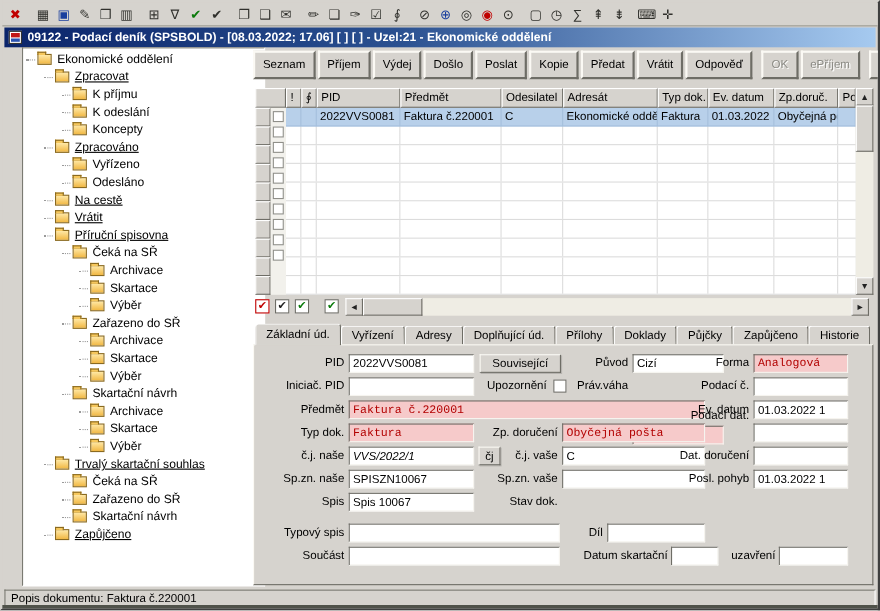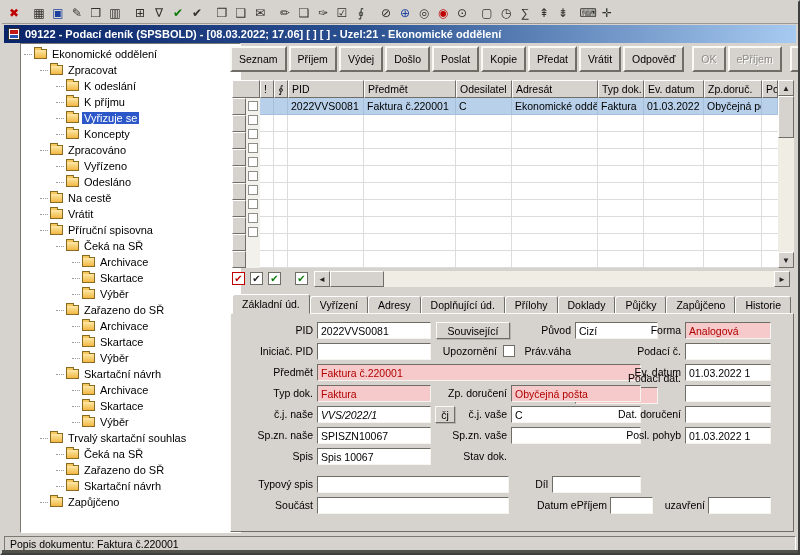--- a/index.html
+++ b/index.html
@@ -28,21 +28,21 @@
   
   .navstrip { position:absolute; left:2px; top:41px; width:15px; bottom:24px; background:#d6d3ce;
               border-right:1px solid #9b9a92; font-size:9px; text-align:center; }
   .navbox { width:9px; height:9px; border:1px solid #7a7a72; background:#c9c6c0; margin:3px auto 2px; }
 
   
   .tree { position:absolute; left:18px; top:41px; width:221px; height:490px; background:#fff;
           border:1px solid; border-color:#7a7a72 #fff #fff #7a7a72; padding:2px 0; overflow:hidden; }
   .ti { height:16px; display:flex; align-items:center; white-space:nowrap; cursor:default; }
   .ti::before { content:""; width:8px; border-top:1px dotted #9a9a9a; margin-right:2px; flex:0 0 auto; }
-  .l0 { padding-left:3px; } .l1 { padding-left:19px; } .l2 { padding-left:35px; } .l3 { padding-left:51px; }
+  .l0 { padding-left:3px; } .l1 { padding-left:19px;text-decoration:underline; } .l2 { padding-left:35px; } .l3 { padding-left:51px; }
   .fold { width:13px; height:10px; background:linear-gradient(#ffe8a5,#f1b844); border:1px solid #8a6a20;
           position:relative; flex:0 0 auto; margin-right:3px; }
   .fold::before { content:""; position:absolute; top:-3px; left:-1px; width:6px; height:2px;
                   background:#f6c75c; border:1px solid #8a6a20; border-bottom:none; }
   .tl { font-size:11px; padding:0 2px; }
   .ti.sel .tl { background:#2b57c8; color:#fff; }
 
   
   .btnbar { position:absolute; left:228px; top:44px; right:8px; height:26px; display:flex; gap:2px; }
   .btn { height:26px; padding:0 7px; background:#d6d3ce; font-size:10.5px; display:flex; align-items:center;
@@ -96,21 +96,21 @@
   .tabs { position:absolute; left:230px; top:292px; right:8px; height:20px; display:flex; align-items:flex-end; }
   .tab { height:18px; padding:0 9px; background:#d6d3ce; font-size:10.5px; display:flex; align-items:center;
          border:1px solid; border-color:#fff #6e6d66 #d6d3ce #fff; border-radius:3px 3px 0 0; cursor:default;
          white-space:nowrap; position:relative; }
   .tab.active { height:20px; z-index:3; box-shadow:0 2px 0 #d6d3ce; }
   .panel { position:absolute; left:228px; top:311px; width:564px; height:219px; background:#d6d3ce;
            border:1px solid; border-color:#fbf9f4 #6e6d66 #6e6d66 #fbf9f4; z-index:1; }
   .lbl { position:absolute; text-align:right; font-size:10.5px; line-height:15px; white-space:nowrap; }
   .fld { position:absolute; height:17px; font-size:10.5px; padding:0 3px; background:#fff;
          border:1px solid; border-color:#6e6d66 #f6f4ef #f6f4ef #6e6d66; font-family:inherit; color:#000; }
-  .fld.req { background:#f6caca; color:#b20000; }
+  .fld.req { background:#f6caca; color:#b20000;font-family:Liberation Mono, monospace; }
   .pbtn { position:absolute; height:17px; background:#d6d3ce; font-size:10.5px; font-family:inherit;
           border:1px solid; border-color:#fbf9f4 #6e6d66 #6e6d66 #fbf9f4; box-shadow:1px 1px 0 rgba(0,0,0,.15); cursor:default; }
   .chk { position:absolute; width:12px; height:12px; background:#fff; border:1px solid #6e6d66; }
 
   
   .statusbar { position:absolute; left:2px; right:2px; top:534px; height:16px;
                border:1px solid; border-color:#7a7a72 #fff #fff #7a7a72; display:flex; align-items:center;
                padding:0 5px; font-size:10.5px; background:#d6d3ce; }
   .bottomband { position:absolute; left:0; right:0; bottom:0; height:3px; background:#50524a; }
 </style>
@@ -162,29 +162,25 @@
     <div class="ti l0">
         <span class="fold"></span>
         <span class="tl">Ekonomické oddělení</span>
       </div>
     <div class="ti l1">
         <span class="fold"></span>
         <span class="tl">Zpracovat</span>
       </div>
     <div class="ti l2">
         <span class="fold"></span>
+        <span class="tl">K příjmu</span>
+      </div>
+    <div class="ti l2">
+        <span class="fold"></span>
         <span class="tl">K odeslání</span>
-      </div>
-    <div class="ti l2">
-        <span class="fold"></span>
-        <span class="tl">K příjmu</span>
-      </div>
-    <div class="ti l2 sel">
-        <span class="fold"></span>
-        <span class="tl">Vyřizuje se</span>
       </div>
     <div class="ti l2">
         <span class="fold"></span>
         <span class="tl">Koncepty</span>
       </div>
     <div class="ti l1">
         <span class="fold"></span>
         <span class="tl">Zpracováno</span>
       </div>
     <div class="ti l2">
@@ -445,21 +441,21 @@
     <input class="fld" style="left: 86px; top: 134px; width: 114px;" value="Spis 10067">
     <span class="lbl" style="left:216px;top:135px;width:60px">Stav dok.</span>
 
     <span class="lbl" style="left:4px;top:163px;width:78px">Typový spis</span>
     <input class="fld" style="left: 86px; top: 162px; width: 192px;">
     <span class="lbl" style="left:287px;top:163px;width:30px">Díl</span>
     <input class="fld" style="left: 321px; top: 162px; width: 89px;">
 
     <span class="lbl" style="left:4px;top:184px;width:78px">Součást</span>
     <input class="fld" style="left: 86px; top: 183px; width: 192px;">
-    <span class="lbl" style="left:288px;top:184px;width:88px">Datum ePříjem</span>
+    <span class="lbl" style="left:288px;top:184px;width:88px">Datum skartační</span>
     <input class="fld" style="left: 379px; top: 183px; width: 43px;">
     <span class="lbl" style="left:427px;top:184px;width:47px">uzavření</span>
     <input class="fld" style="left: 477px; top: 183px; width: 63px;">
   </div>
 
   <div class="statusbar">
     <span>Popis dokumentu: Faktura č.220001</span>
   </div>
   <div class="bottomband"></div>
 

